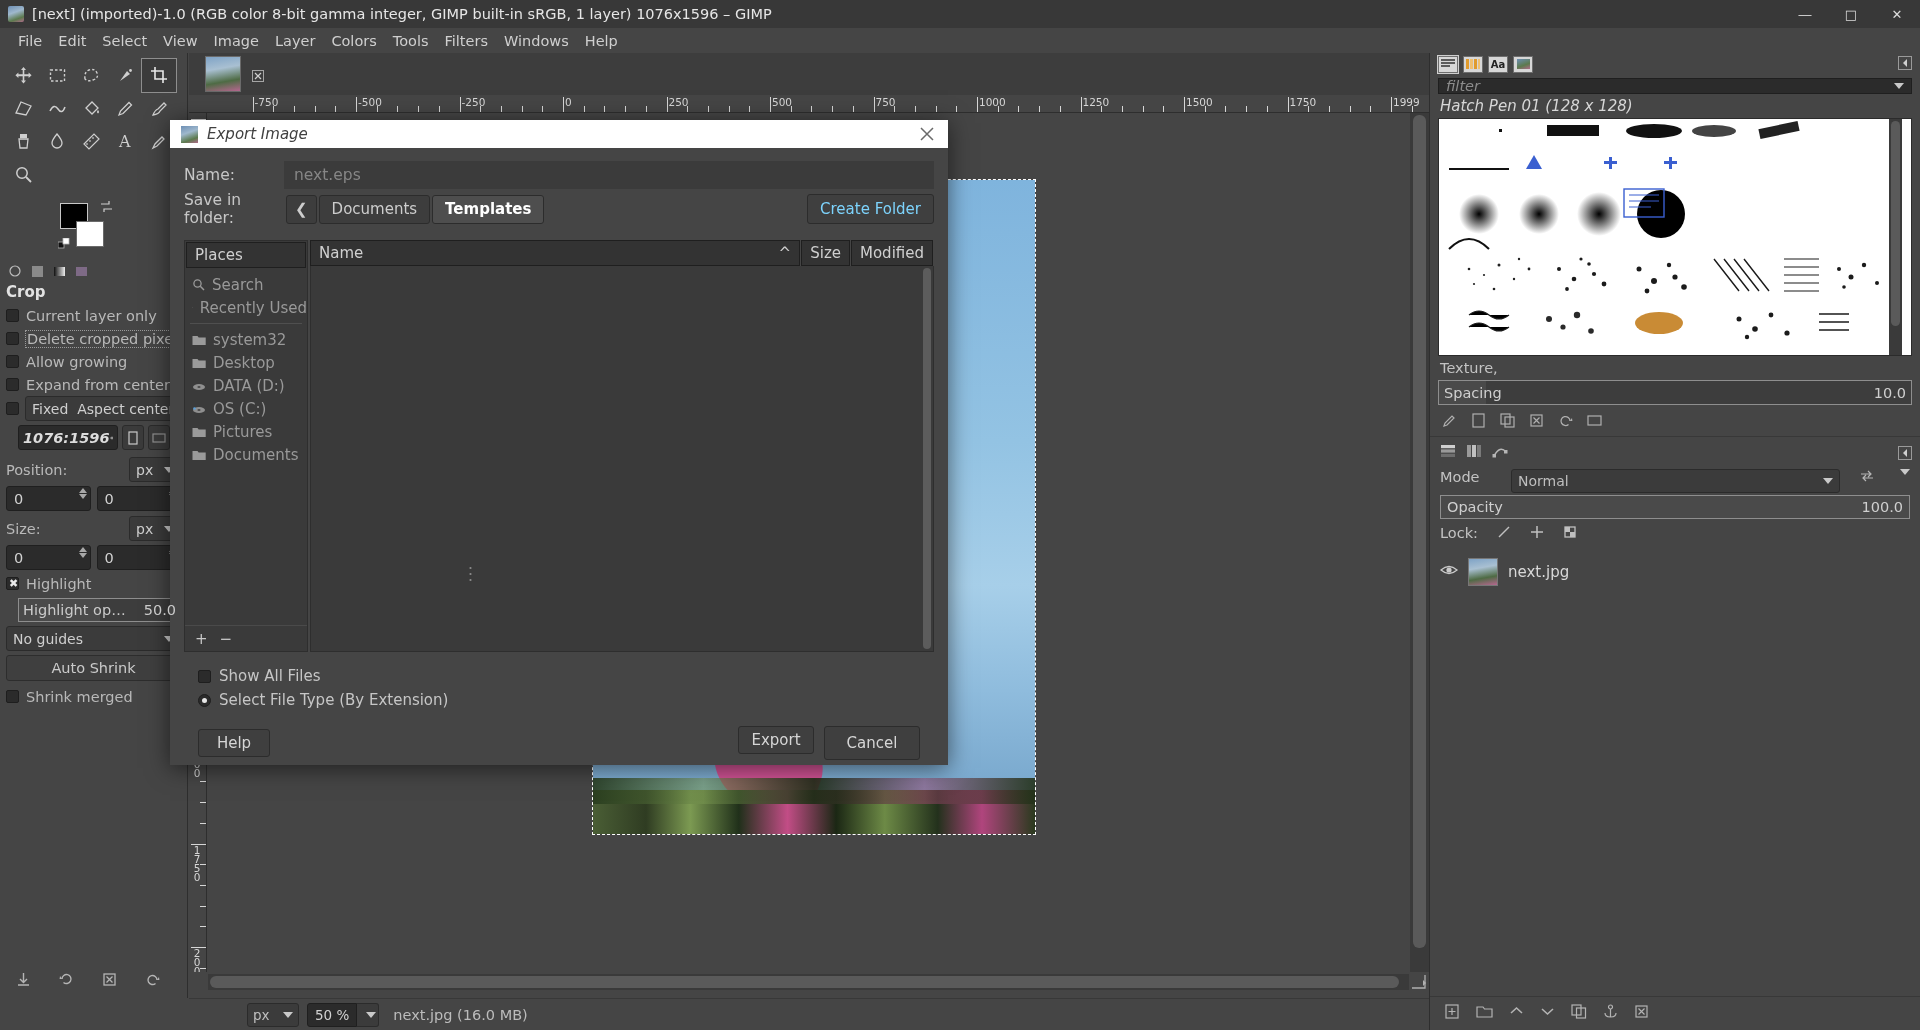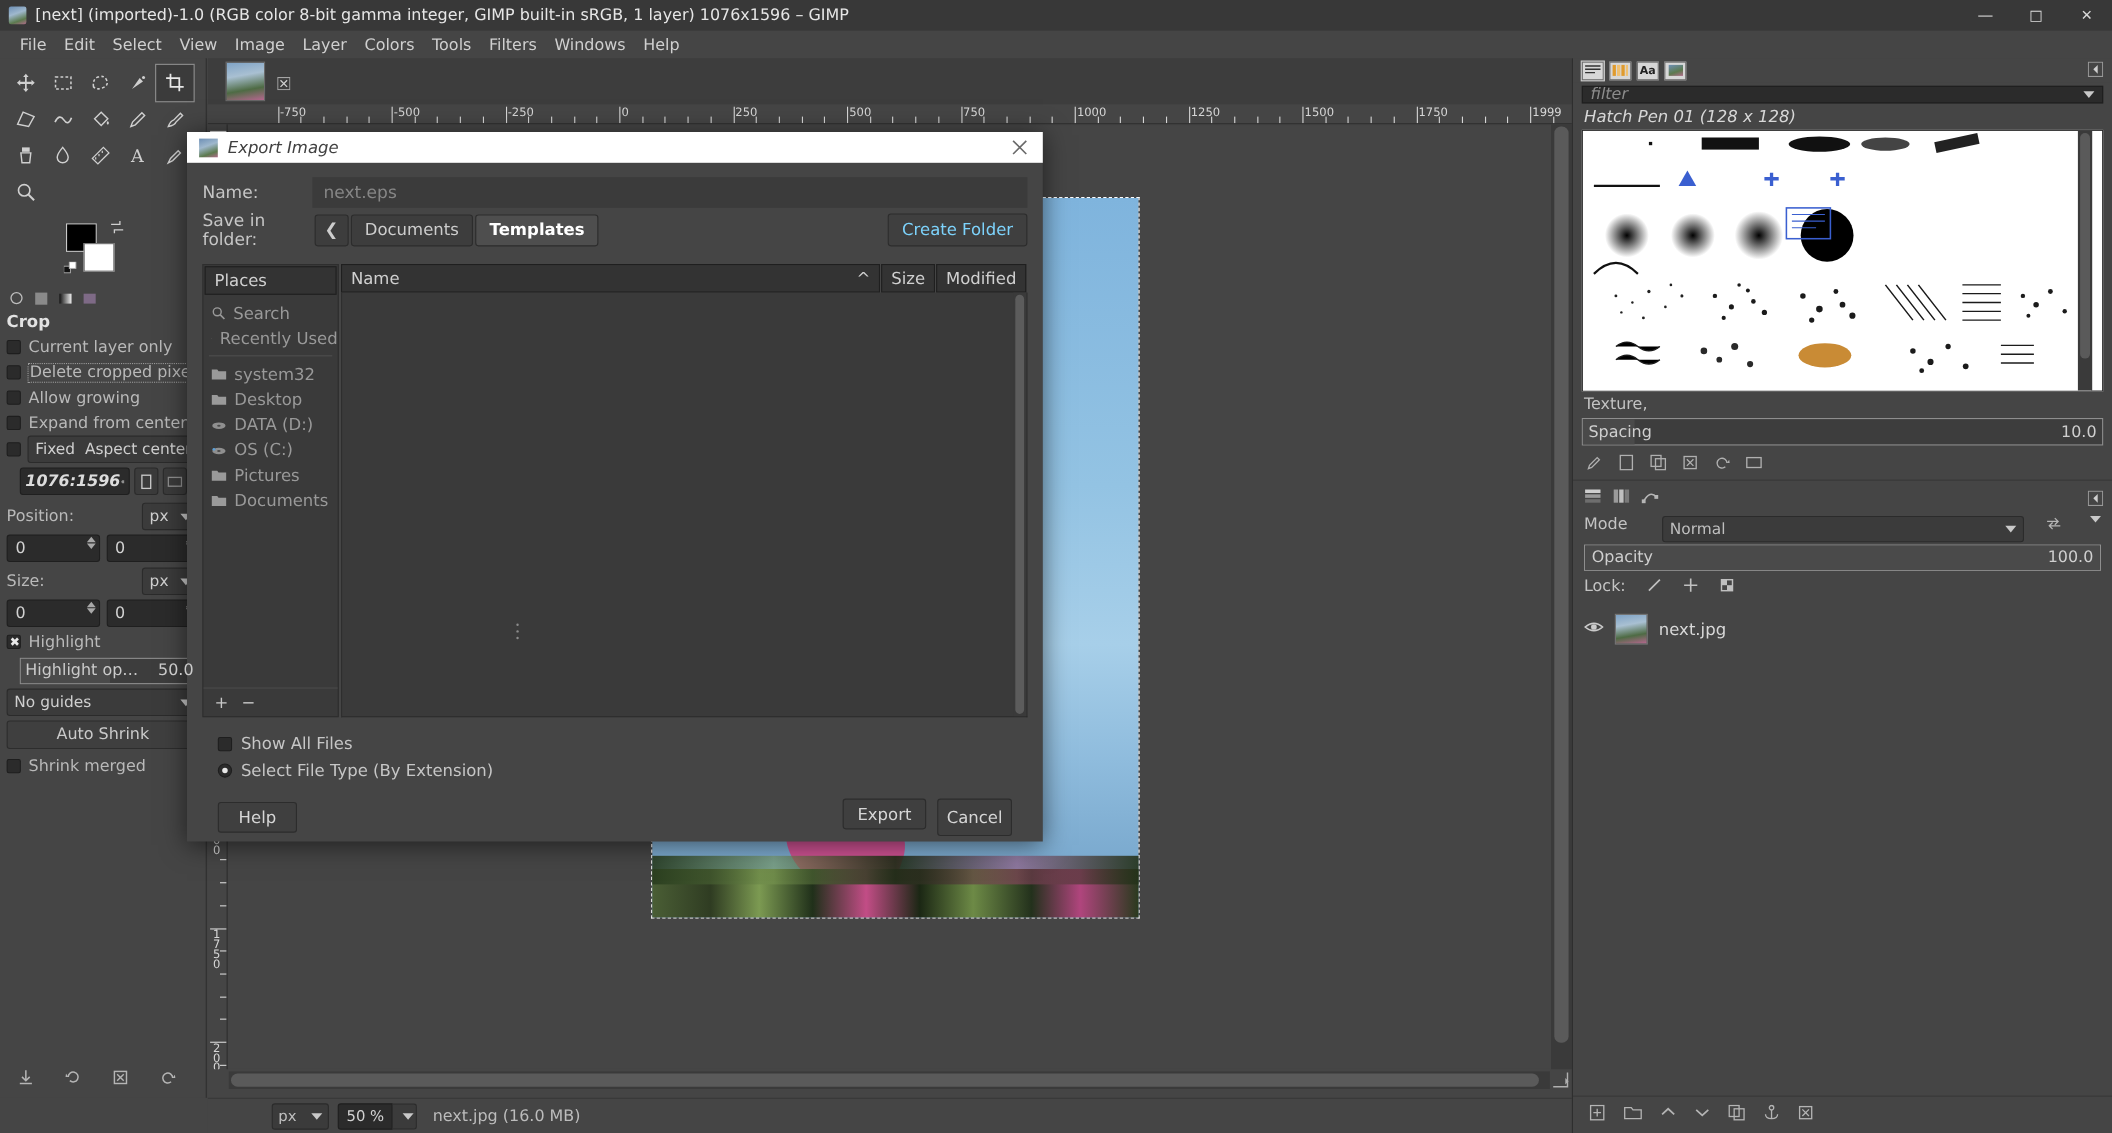--- a/index.html
+++ b/index.html
@@ -218,21 +218,21 @@
   .orow { display:flex; align-items:center; gap:8px; height:24px;}
   .orow .ol{ font-size:15px; color:#c6c6c6;}
   .radio { width:13px;height:13px;border-radius:50%;background:#2b2b2b;border:1px solid #1e1e1e;position:relative;}
   .radio::after{content:"";position:absolute;left:3px;top:3px;width:5px;height:5px;border-radius:50%;background:#e8e8e8;}
   .dlg-actions{ display:flex; align-items:center; padding:14px 14px 0 14px;}
   .dbtn{ height:28px; background:#3f3f3f; border:1px solid #2c2c2c; border-radius:3px;
      display:flex; align-items:center; justify-content:center; font-size:15px; color:#d6d6d6; padding:0 20px;}
   .dbtn.help{ width:72px; padding:0;}
   .dlg-actions .right{ margin-left:auto; display:flex; gap:10px;}
   .dbtn.export{ width:76px; padding:0;}
-  .dbtn.cancel{ width:68px; padding:16px;}
+  .dbtn.cancel{ width:96px; padding:16px;}
   .grip{ position:absolute; left:298px; top:445px; width:5px; height:18px;}
 </style>
 </head>
 <body>
 
 <div class="app">
 
   <div class="titlebar">
     <div class="tb-icon"></div>
     <div class="tb-title">[next] (imported)-1.0 (RGB color 8-bit gamma integer, GIMP built-in sRGB, 1 layer) 1076x1596 – GIMP</div>

